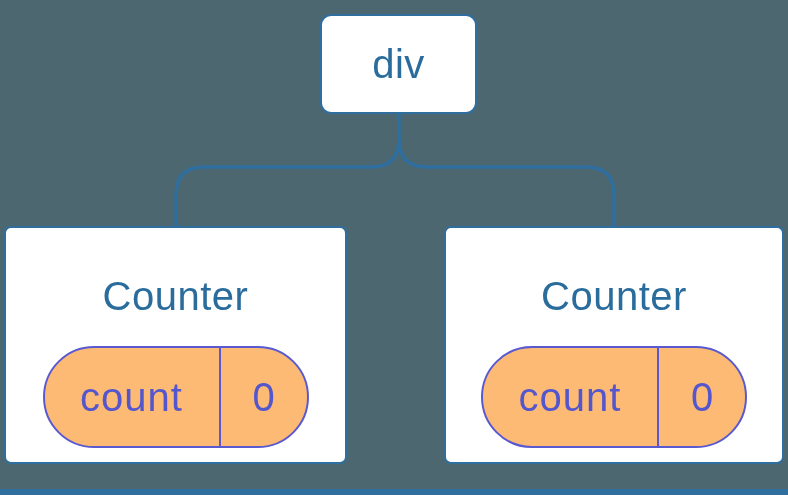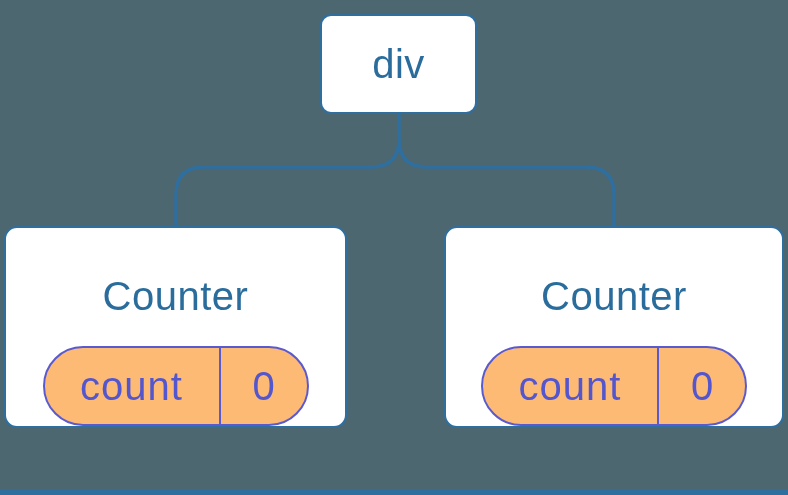--- a/index.html
+++ b/index.html
@@ -38,25 +38,25 @@
   .node-root-label {
     font-size: 40px;
     line-height: 1;
     font-weight: 500;
     color: #2a6d9d;
     letter-spacing: 0.5px;
   }
   .card {
     position: absolute;
     top: 226px;
-    height: 202px;
+    height: 238px;
     box-sizing: border-box;
     background: #ffffff;
     border: 2.5px solid #2f6f9f;
-    border-radius: 13px;
+    border-radius: 7px;
     display: flex;
     flex-direction: column;
     align-items: center;
   }
   .card-left { left: 4px; width: 343px; }
   .card-right { left: 444px; width: 340px; }
   .card-title {
     margin-top: 48px;
     font-size: 40px;
     line-height: 40px;

